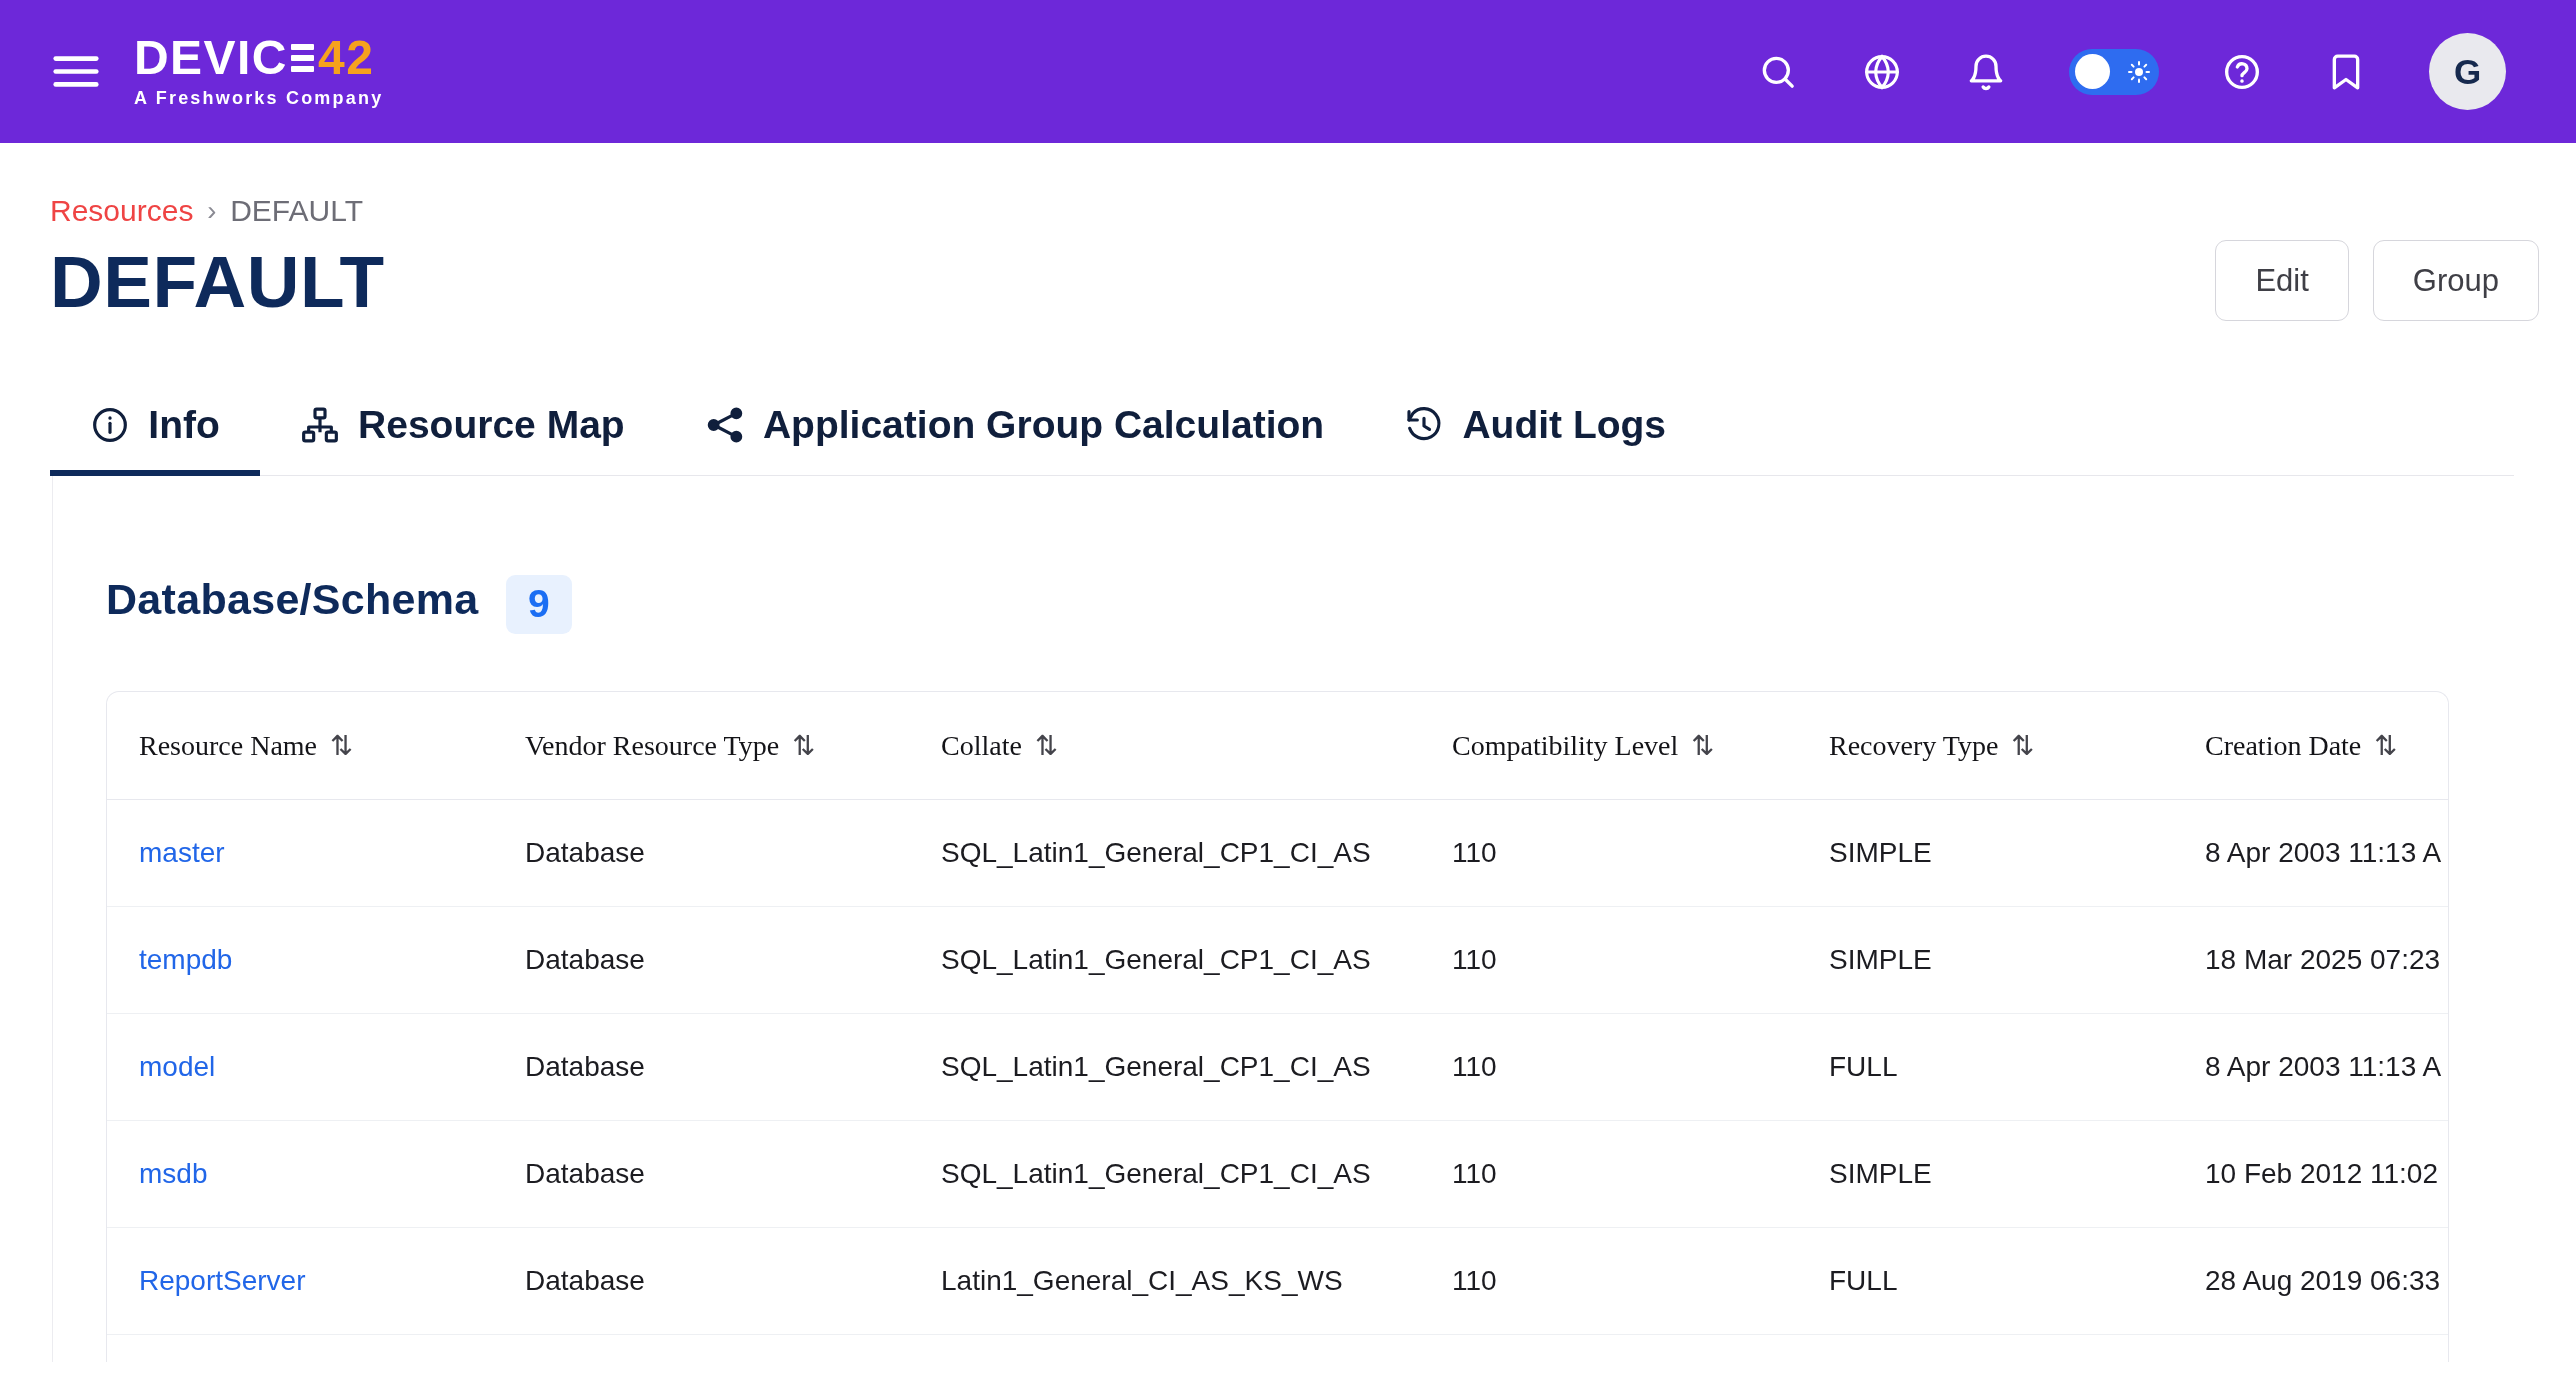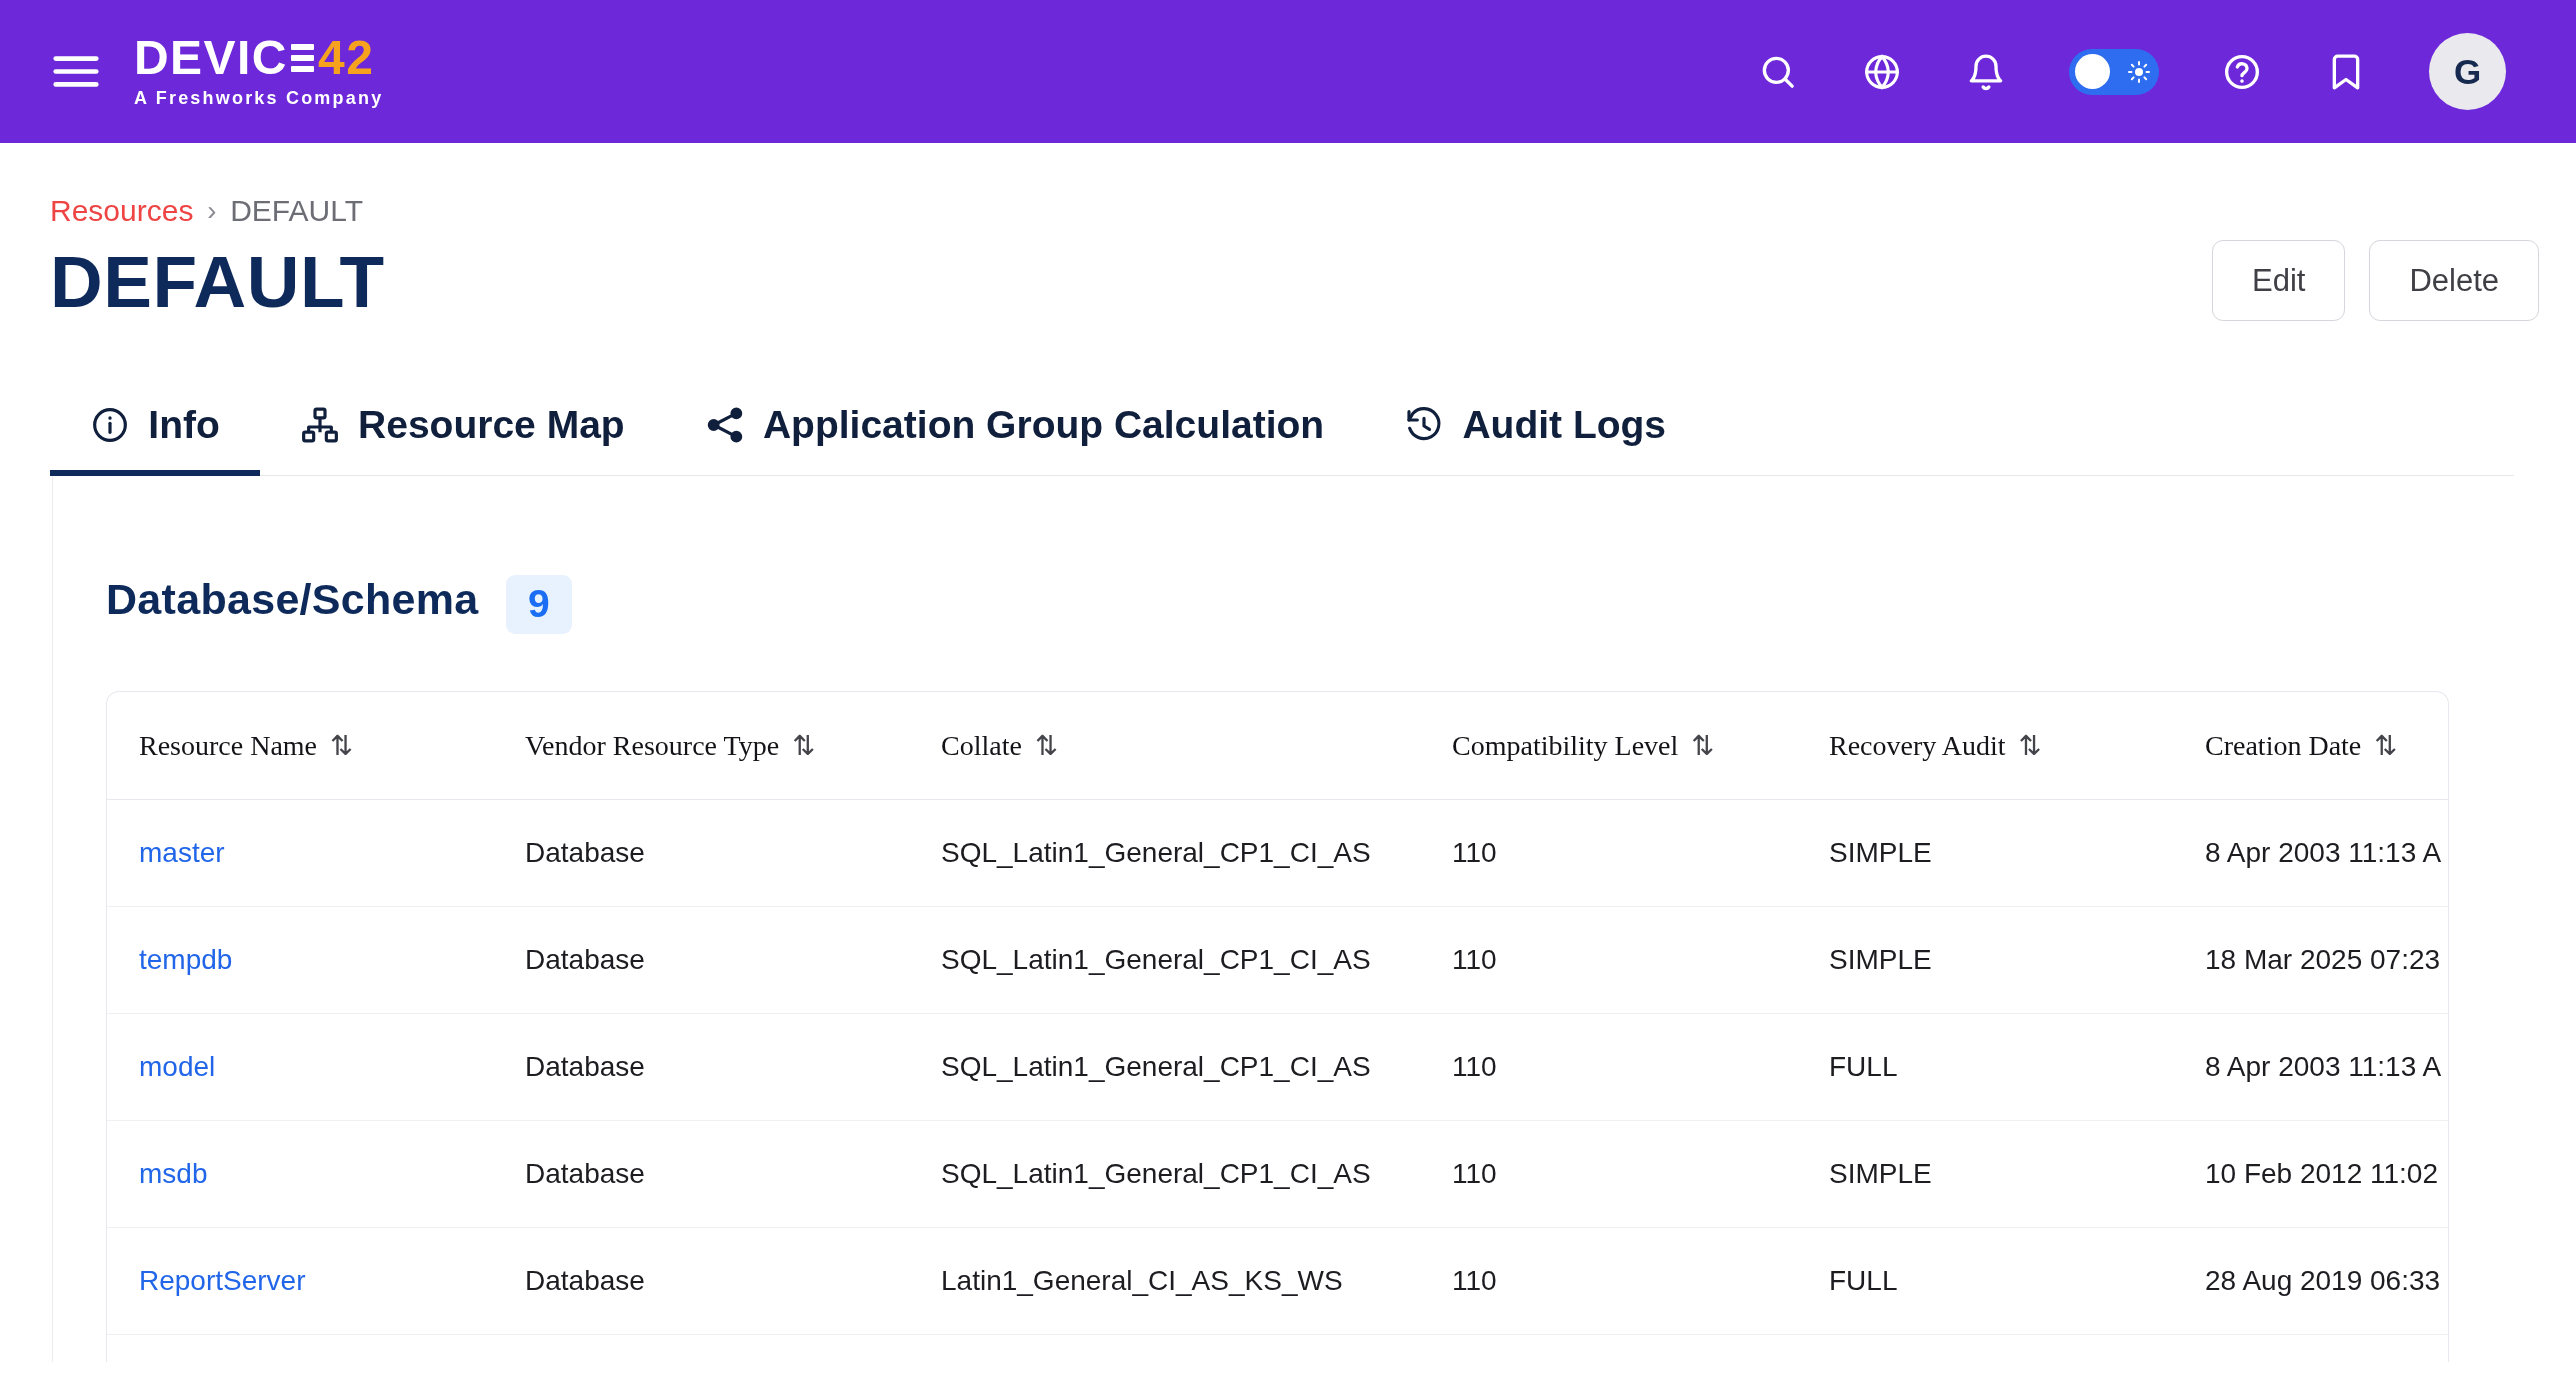--- a/index.html
+++ b/index.html
@@ -164,21 +164,21 @@
 
   <div class="page-head">
     <nav class="breadcrumb">
       <a>Resources</a>
       <span class="sep">›</span>
       <span class="current">DEFAULT</span>
     </nav>
     <h1 class="page-title">DEFAULT</h1>
     <div class="head-actions">
       <button class="btn">Edit</button>
-      <button class="btn">Delete</button>
+      <button class="btn">Group</button>
     </div>
   </div>
 
   <nav class="tabs">
     <div class="tab active">
       <span class="tab-icon">
         <svg viewBox="0 0 24 24" fill="none" stroke="#101f3c" stroke-width="1.9" stroke-linecap="round">
           <circle cx="12" cy="12" r="9.2"></circle>
             <line x1="12" y1="11" x2="12" y2="16.4"></line>
             <line x1="12" y1="7.7" x2="12" y2="7.9"></line>
@@ -236,21 +236,21 @@
           <col style="width:377px">
             <col style="width:376px">
             <col style="width:434px">
         </colgroup>
         <thead>
           <tr>
             <th><span>Resource Name</span><span class="sort">⇅</span></th>
             <th><span>Vendor Resource Type</span><span class="sort">⇅</span></th>
             <th><span>Collate</span><span class="sort">⇅</span></th>
             <th><span>Compatibility Level</span><span class="sort">⇅</span></th>
-            <th><span>Recovery Audit</span><span class="sort">⇅</span></th>
+            <th><span>Recovery Type</span><span class="sort">⇅</span></th>
             <th><span>Creation Date</span><span class="sort">⇅</span></th>
           </tr>
         </thead>
         <tbody>
           <tr>
             <td><a>master</a></td>
             <td>Database</td>
             <td>SQL_Latin1_General_CP1_CI_AS</td>
             <td>110</td>
             <td>SIMPLE</td>

